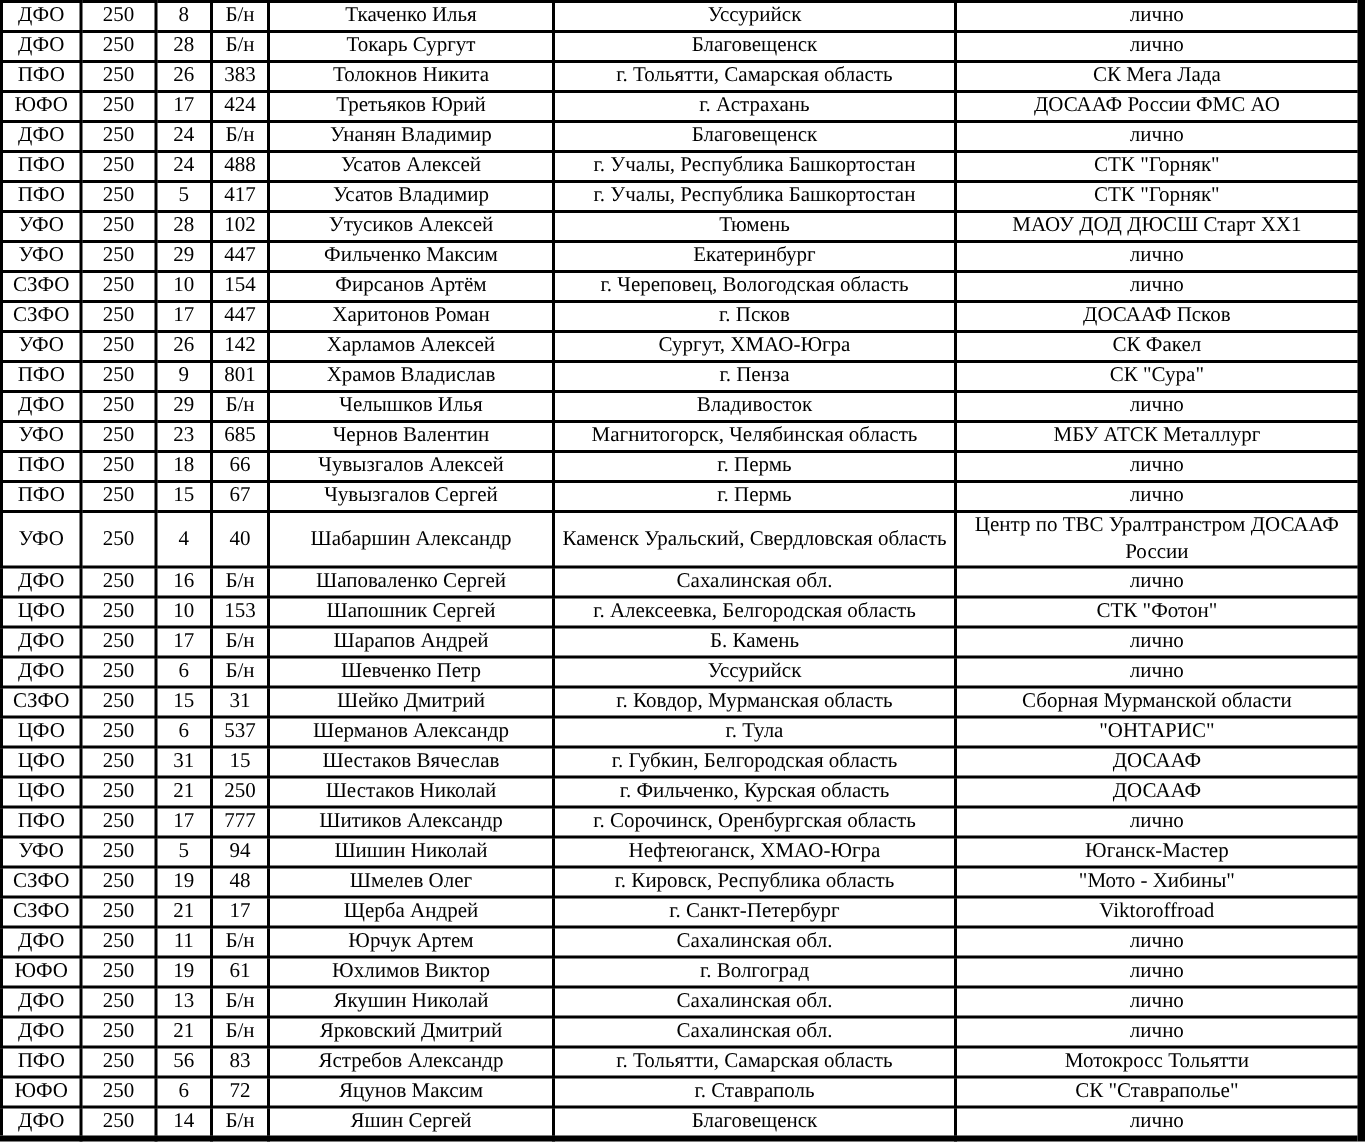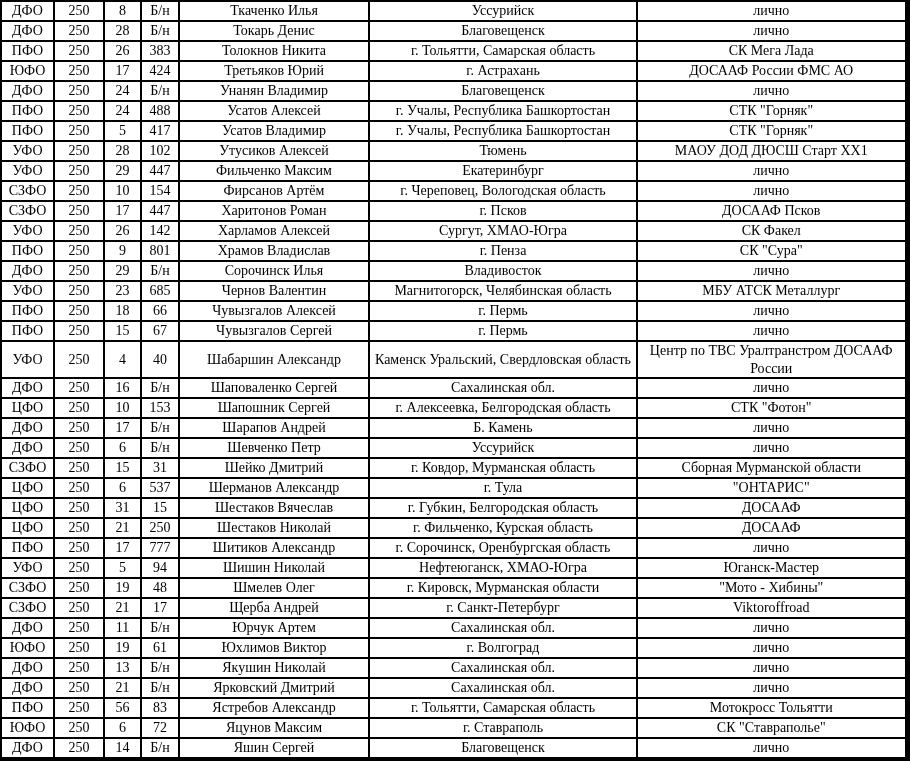--- a/index.html
+++ b/index.html
@@ -70,21 +70,21 @@
           <td>Б/н</td>
           <td>Ткаченко Илья</td>
           <td>Уссурийск</td>
           <td>лично</td>
         </tr>
         <tr>
           <td>ДФО</td>
           <td>250</td>
           <td>28</td>
           <td>Б/н</td>
-          <td>Токарь Денис</td>
+          <td>Токарь Сургут</td>
           <td>Благовещенск</td>
           <td>лично</td>
         </tr>
         <tr>
           <td>ПФО</td>
           <td>250</td>
           <td>26</td>
           <td>383</td>
           <td>Толокнов Никита</td>
           <td>г. Тольятти, Самарская область</td>
@@ -178,21 +178,21 @@
           <td>801</td>
           <td>Храмов Владислав</td>
           <td>г. Пенза</td>
           <td>СК "Сура"</td>
         </tr>
         <tr>
           <td>ДФО</td>
           <td>250</td>
           <td>29</td>
           <td>Б/н</td>
-          <td>Сорочинск Илья</td>
+          <td>Челышков Илья</td>
           <td>Владивосток</td>
           <td>лично</td>
         </tr>
         <tr>
           <td>УФО</td>
           <td>250</td>
           <td>23</td>
           <td>685</td>
           <td>Чернов Валентин</td>
           <td>Магнитогорск, Челябинская область</td>
@@ -314,21 +314,21 @@
           <td>Шишин Николай</td>
           <td>Нефтеюганск, ХМАО-Югра</td>
           <td>Юганск-Мастер</td>
         </tr>
         <tr>
           <td>СЗФО</td>
           <td>250</td>
           <td>19</td>
           <td>48</td>
           <td>Шмелев Олег</td>
-          <td>г. Кировск, Мурманская области</td>
+          <td>г. Кировск, Республика область</td>
           <td>"Мото - Хибины"</td>
         </tr>
         <tr>
           <td>СЗФО</td>
           <td>250</td>
           <td>21</td>
           <td>17</td>
           <td>Щерба Андрей</td>
           <td>г. Санкт-Петербург</td>
           <td>Viktoroffroad</td>

